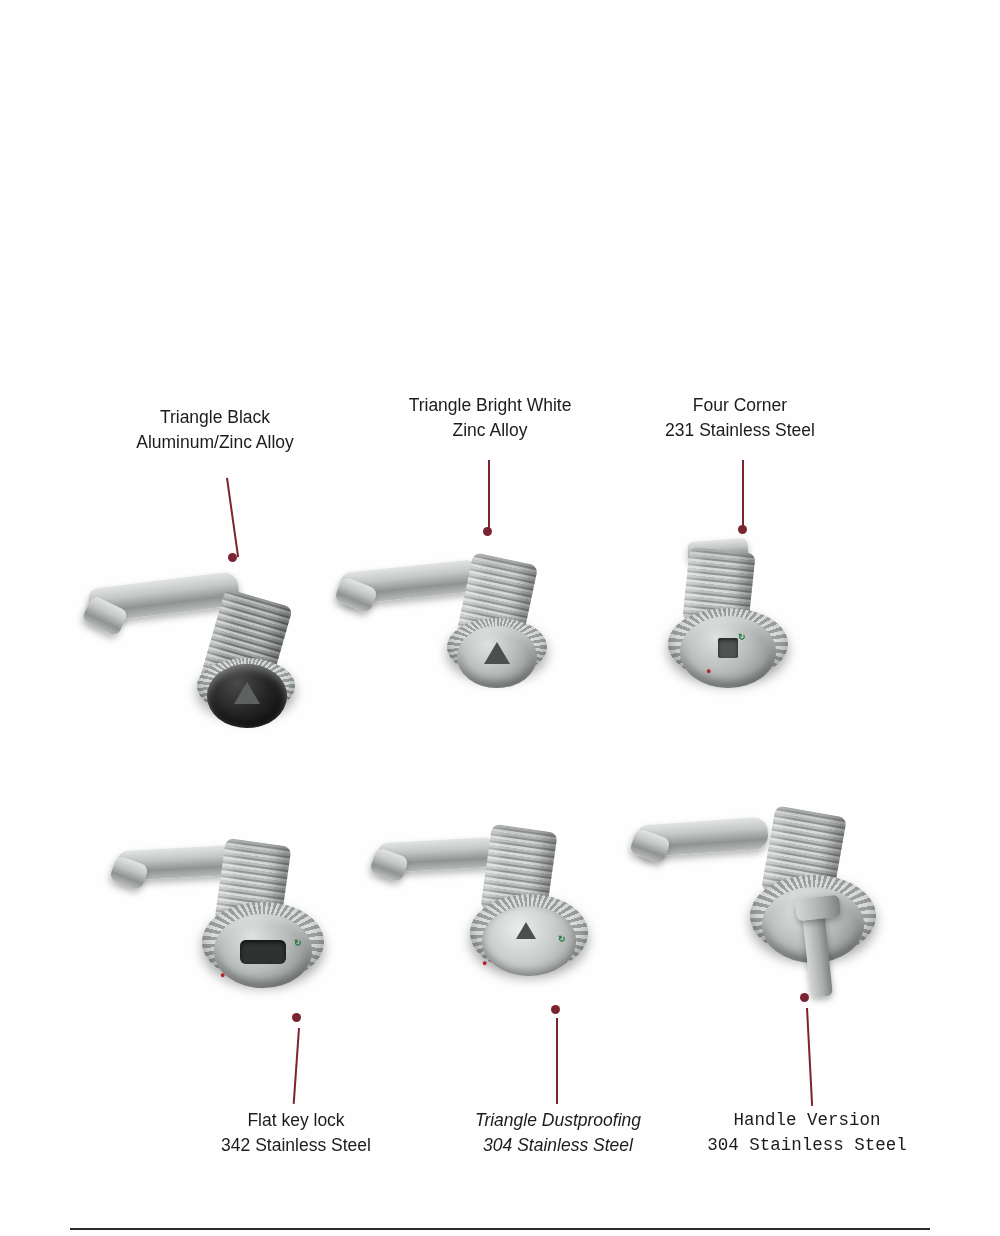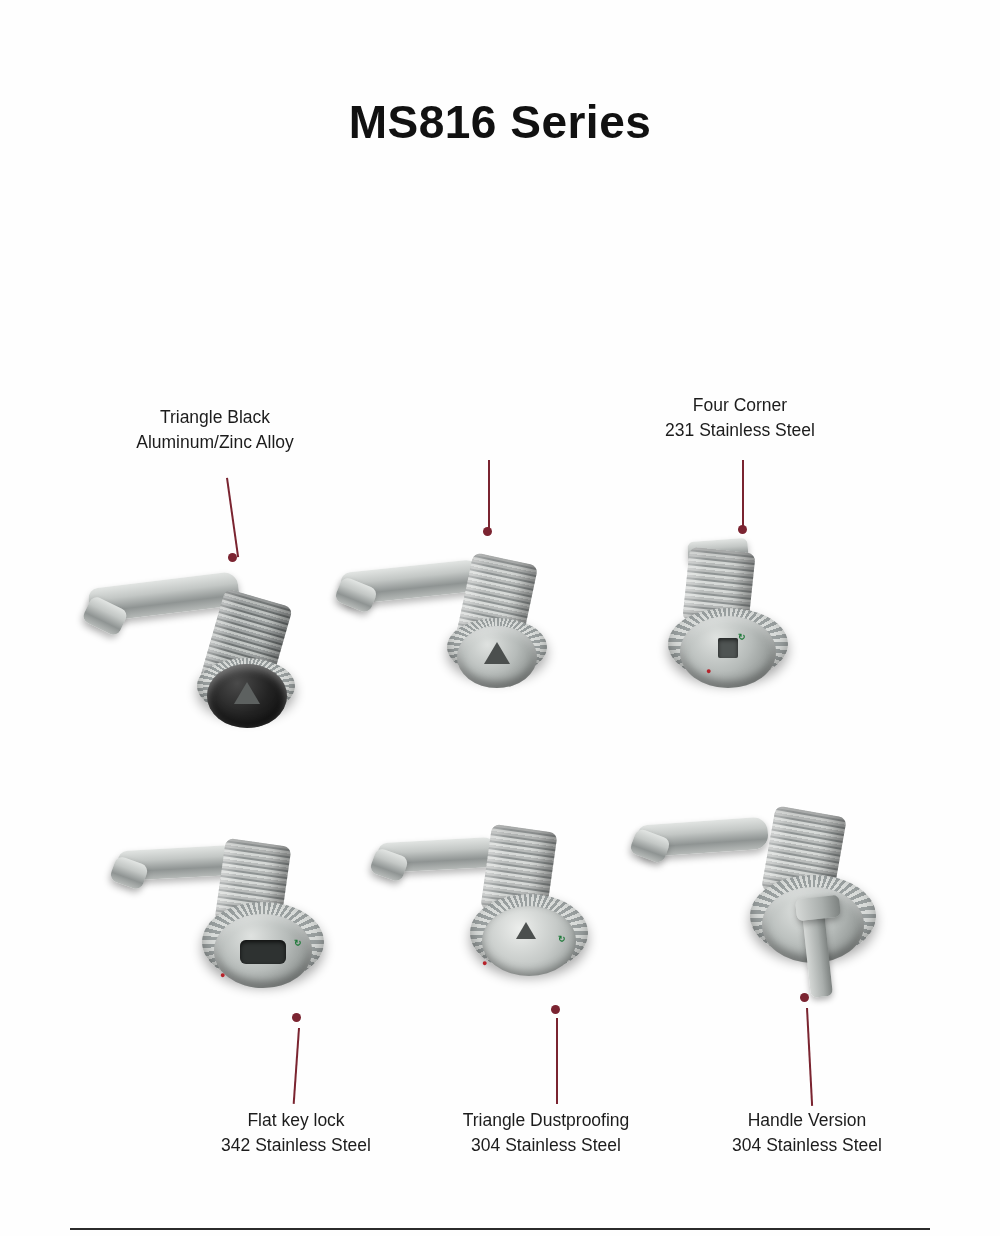--- a/index.html
+++ b/index.html
@@ -165,38 +165,39 @@
     width: 860px;
     height: 2px;
     background: #2b2b2b;
   }
 </style>
 </head>
 <body>
 
 <div class="page">
 
-  <div class="title">MS816 Series</div>
 
   <div class="caption" style="left:105px; top:405px; width:220px;">Triangle Black
 Aluminum/Zinc Alloy</div>
   <div class="leader" style="left:226px; top:478px; height:80px; transform:rotate(-8deg);"></div>
   <div class="dot" style="left:228px; top:553px;"></div>
 
   <div class="product" style="left:85px; top:548px; width:240px; height:200px;">
     <div class="prod-inner">
       <div class="lever" style="left:4px; top:32px; width:150px; height:34px; border-radius:10px 14px 14px 10px; transform:rotate(-7deg);"></div>
       <div class="lever" style="left:0px; top:54px; width:40px; height:28px; border-radius:8px; transform:rotate(26deg);"></div>
       <div class="barrel dark" style="left:125px; top:48px; width:70px; height:104px; transform:rotate(16deg);"></div>
       <div class="flange" style="left:112px; top:110px; width:98px; height:56px;"></div>
       <div class="faceplate black" style="left:122px; top:116px; width:80px; height:64px;"></div>
       <div class="keyhole-tri onblack" style="left:149px; top:134px;"></div>
     </div>
   </div>
 
+  <div class="caption" style="left:380px; top:393px; width:220px;">Triangle Bright White
+Zinc Alloy</div>
   <div class="leader" style="left:488px; top:460px; height:70px;"></div>
   <div class="dot" style="left:483px; top:527px;"></div>
 
   <div class="product" style="left:335px; top:530px; width:240px; height:190px;">
     <div class="prod-inner">
       <div class="lever" style="left:6px; top:36px; width:140px; height:32px; border-radius:10px 14px 14px 10px; transform:rotate(-6deg);"></div>
       <div class="lever" style="left:2px; top:52px; width:38px; height:26px; border-radius:8px; transform:rotate(22deg);"></div>
       <div class="barrel" style="left:128px; top:28px; width:66px; height:96px; transform:rotate(12deg);"></div>
       <div class="flange" style="left:112px; top:88px; width:100px; height:58px;"></div>
       <div class="faceplate" style="left:122px; top:96px; width:80px; height:62px;"></div>
@@ -245,33 +246,33 @@
       <div class="barrel" style="left:126px; top:10px; width:66px; height:86px; transform:rotate(8deg);"></div>
       <div class="flange" style="left:110px; top:76px; width:118px; height:78px;"></div>
       <div class="dustcap" style="left:122px; top:88px; width:94px; height:70px;"></div>
       <div class="keyhole-tri" style="left:156px; top:104px; border-left-width:10px; border-right-width:10px; border-bottom-width:17px;"></div>
       <div class="marker" style="left:198px; top:116px;">↻</div>
       <div class="marker red" style="left:122px; top:140px;">●</div>
     </div>
   </div>
   <div class="leader" style="left:556px; top:1018px; height:86px;"></div>
   <div class="dot" style="left:551px; top:1005px;"></div>
-  <div class="caption" style="left:436px; top:1108px; width:220px;">Triangle Dustproofing
+  <div class="caption" style="left:448px; top:1108px; width:220px;font-style:italic;">Triangle Dustproofing
 304 Stainless Steel</div>
 
   <div class="product" style="left:620px; top:805px; width:270px; height:215px;">
     <div class="prod-inner">
       <div class="lever" style="left:18px; top:16px; width:130px; height:32px; border-radius:10px 14px 14px 10px; transform:rotate(-4deg);"></div>
       <div class="lever" style="left:12px; top:28px; width:36px; height:26px; border-radius:8px; transform:rotate(20deg);"></div>
       <div class="barrel" style="left:148px; top:6px; width:72px; height:86px; transform:rotate(10deg);"></div>
       <div class="flange" style="left:130px; top:70px; width:126px; height:82px;"></div>
       <div class="faceplate" style="left:142px; top:82px; width:102px; height:76px;"></div>
       <div class="tbar" style="left:186px; top:96px; width:22px; height:96px; transform:rotate(-6deg);"></div>
       <div class="tbar" style="left:176px; top:92px; width:44px; height:22px; transform:rotate(-6deg);"></div>
     </div>
   </div>
   <div class="leader" style="left:806px; top:1008px; height:98px; transform:rotate(-3deg);"></div>
   <div class="dot" style="left:800px; top:993px;"></div>
-  <div class="caption" style="left:697px; top:1108px; width:220px;">Handle Version
+  <div class="caption" style="left:697px; top:1108px; width:220px;font-family:Liberation Mono, monospace;">Handle Version
 304 Stainless Steel</div>
 
   <div class="bottom-rule"></div>
 </div>
 
 </body></html>

